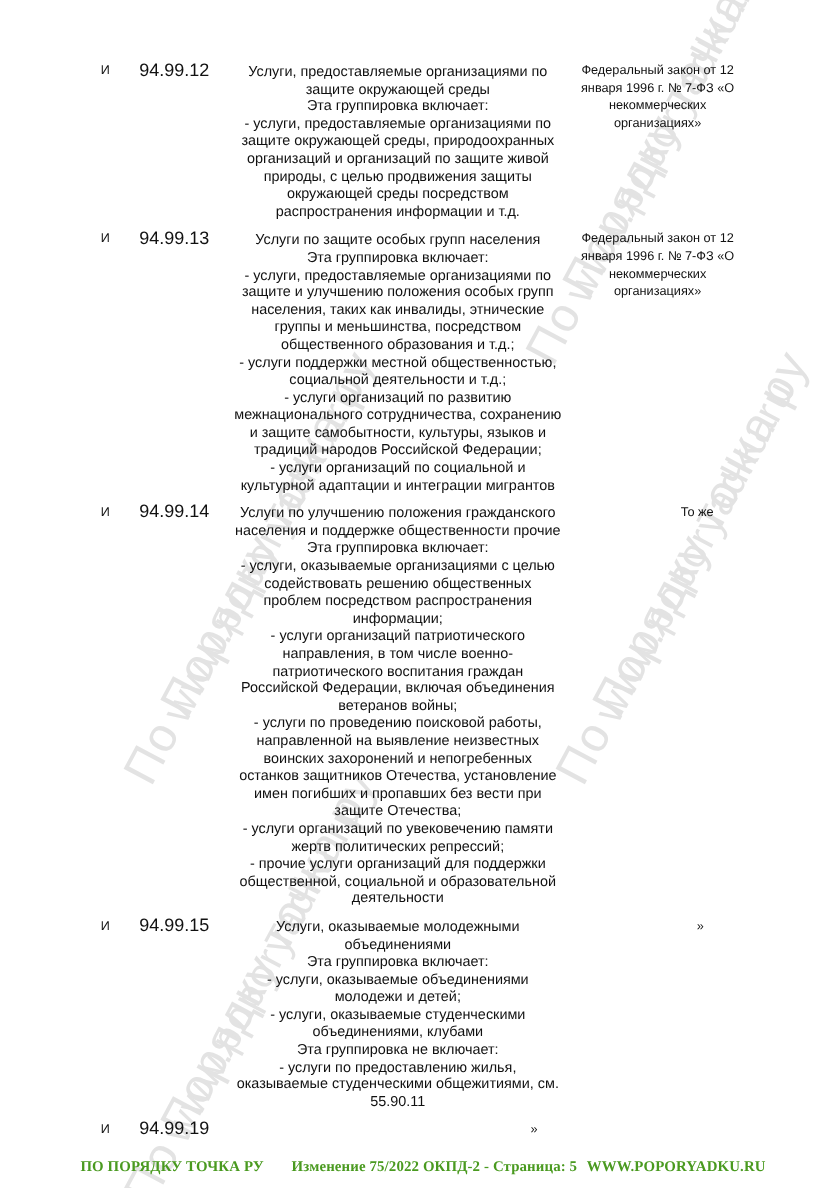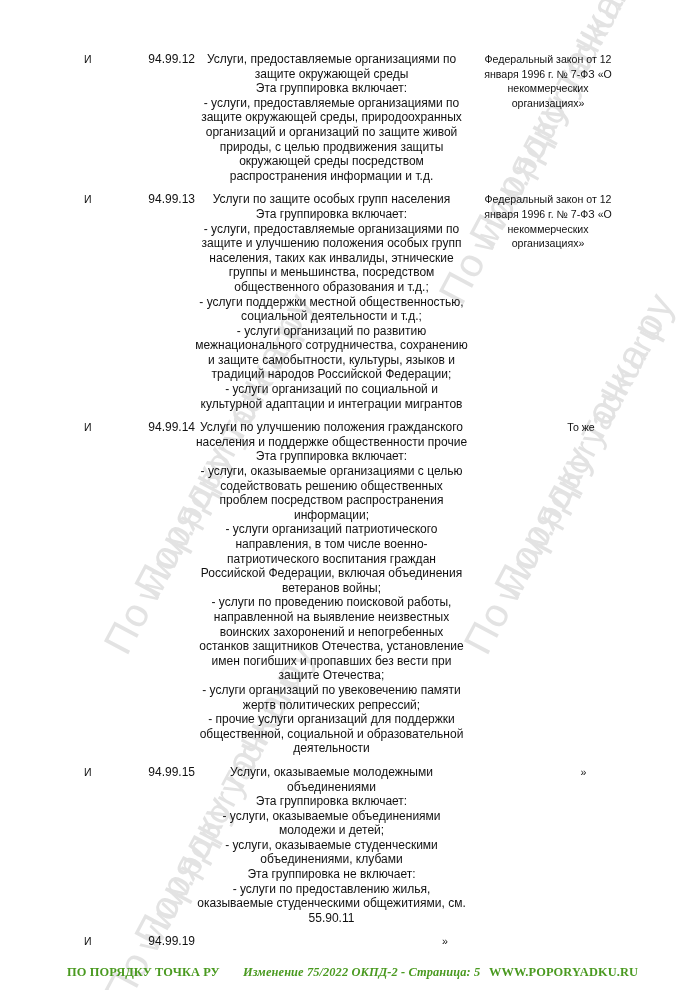--- a/index.html
+++ b/index.html
@@ -61,23 +61,23 @@
   .c-flag {
     width: 32px;
     flex: 0 0 32px;
     font-size: 10.5px;
     line-height: 14.6px;
     text-align: left;
   }
   .c-code {
     width: 79px;
     flex: 0 0 79px;
-    font-size: 12px;
-    line-height: 14.6px;
-    text-align: right;
+    font-size: 15px;
+    line-height: 14.6px;
+    text-align: left;
   }
   .c-desc {
     width: 277px;
     flex: 0 0 277px;
     font-size: 12px;
     line-height: 14.6px;
     text-align: center;
     white-space: pre-line;
     padding-right: 4px;
     box-sizing: border-box;
@@ -104,21 +104,21 @@
     z-index: 2;
   }
   .footer-item {
     font-family: "Liberation Serif", serif;
     font-weight: bold;
     font-size: 12.4px;
     letter-spacing: 0.1px;
     white-space: nowrap;
   }
   .f-left  { position: absolute; left: 67px; }
-  .f-mid   { position: absolute; left: 243px; font-style: italic; }
+  .f-mid   { position: absolute; left: 243px; }
   .f-right { position: absolute; left: 489px; }
 </style>
 </head>
 <body>
 
 <div class="watermark-layer">
   <div class="wm wm-a" style="left: 95px; top: 640px; transform: rotate(-62deg); color: rgb(227, 227, 227);">По Порядку точка ру</div>
   <div class="wm wm-b" style="left: 128px; top: 590px; transform: rotate(-62deg); color: rgb(227, 227, 227);">www.poporyadku.ru</div>
 
   <div class="wm wm-a" style="left: 430px; top: 290px; transform: rotate(-62deg); color: rgb(227, 227, 227);">По Порядку точка ру</div>

